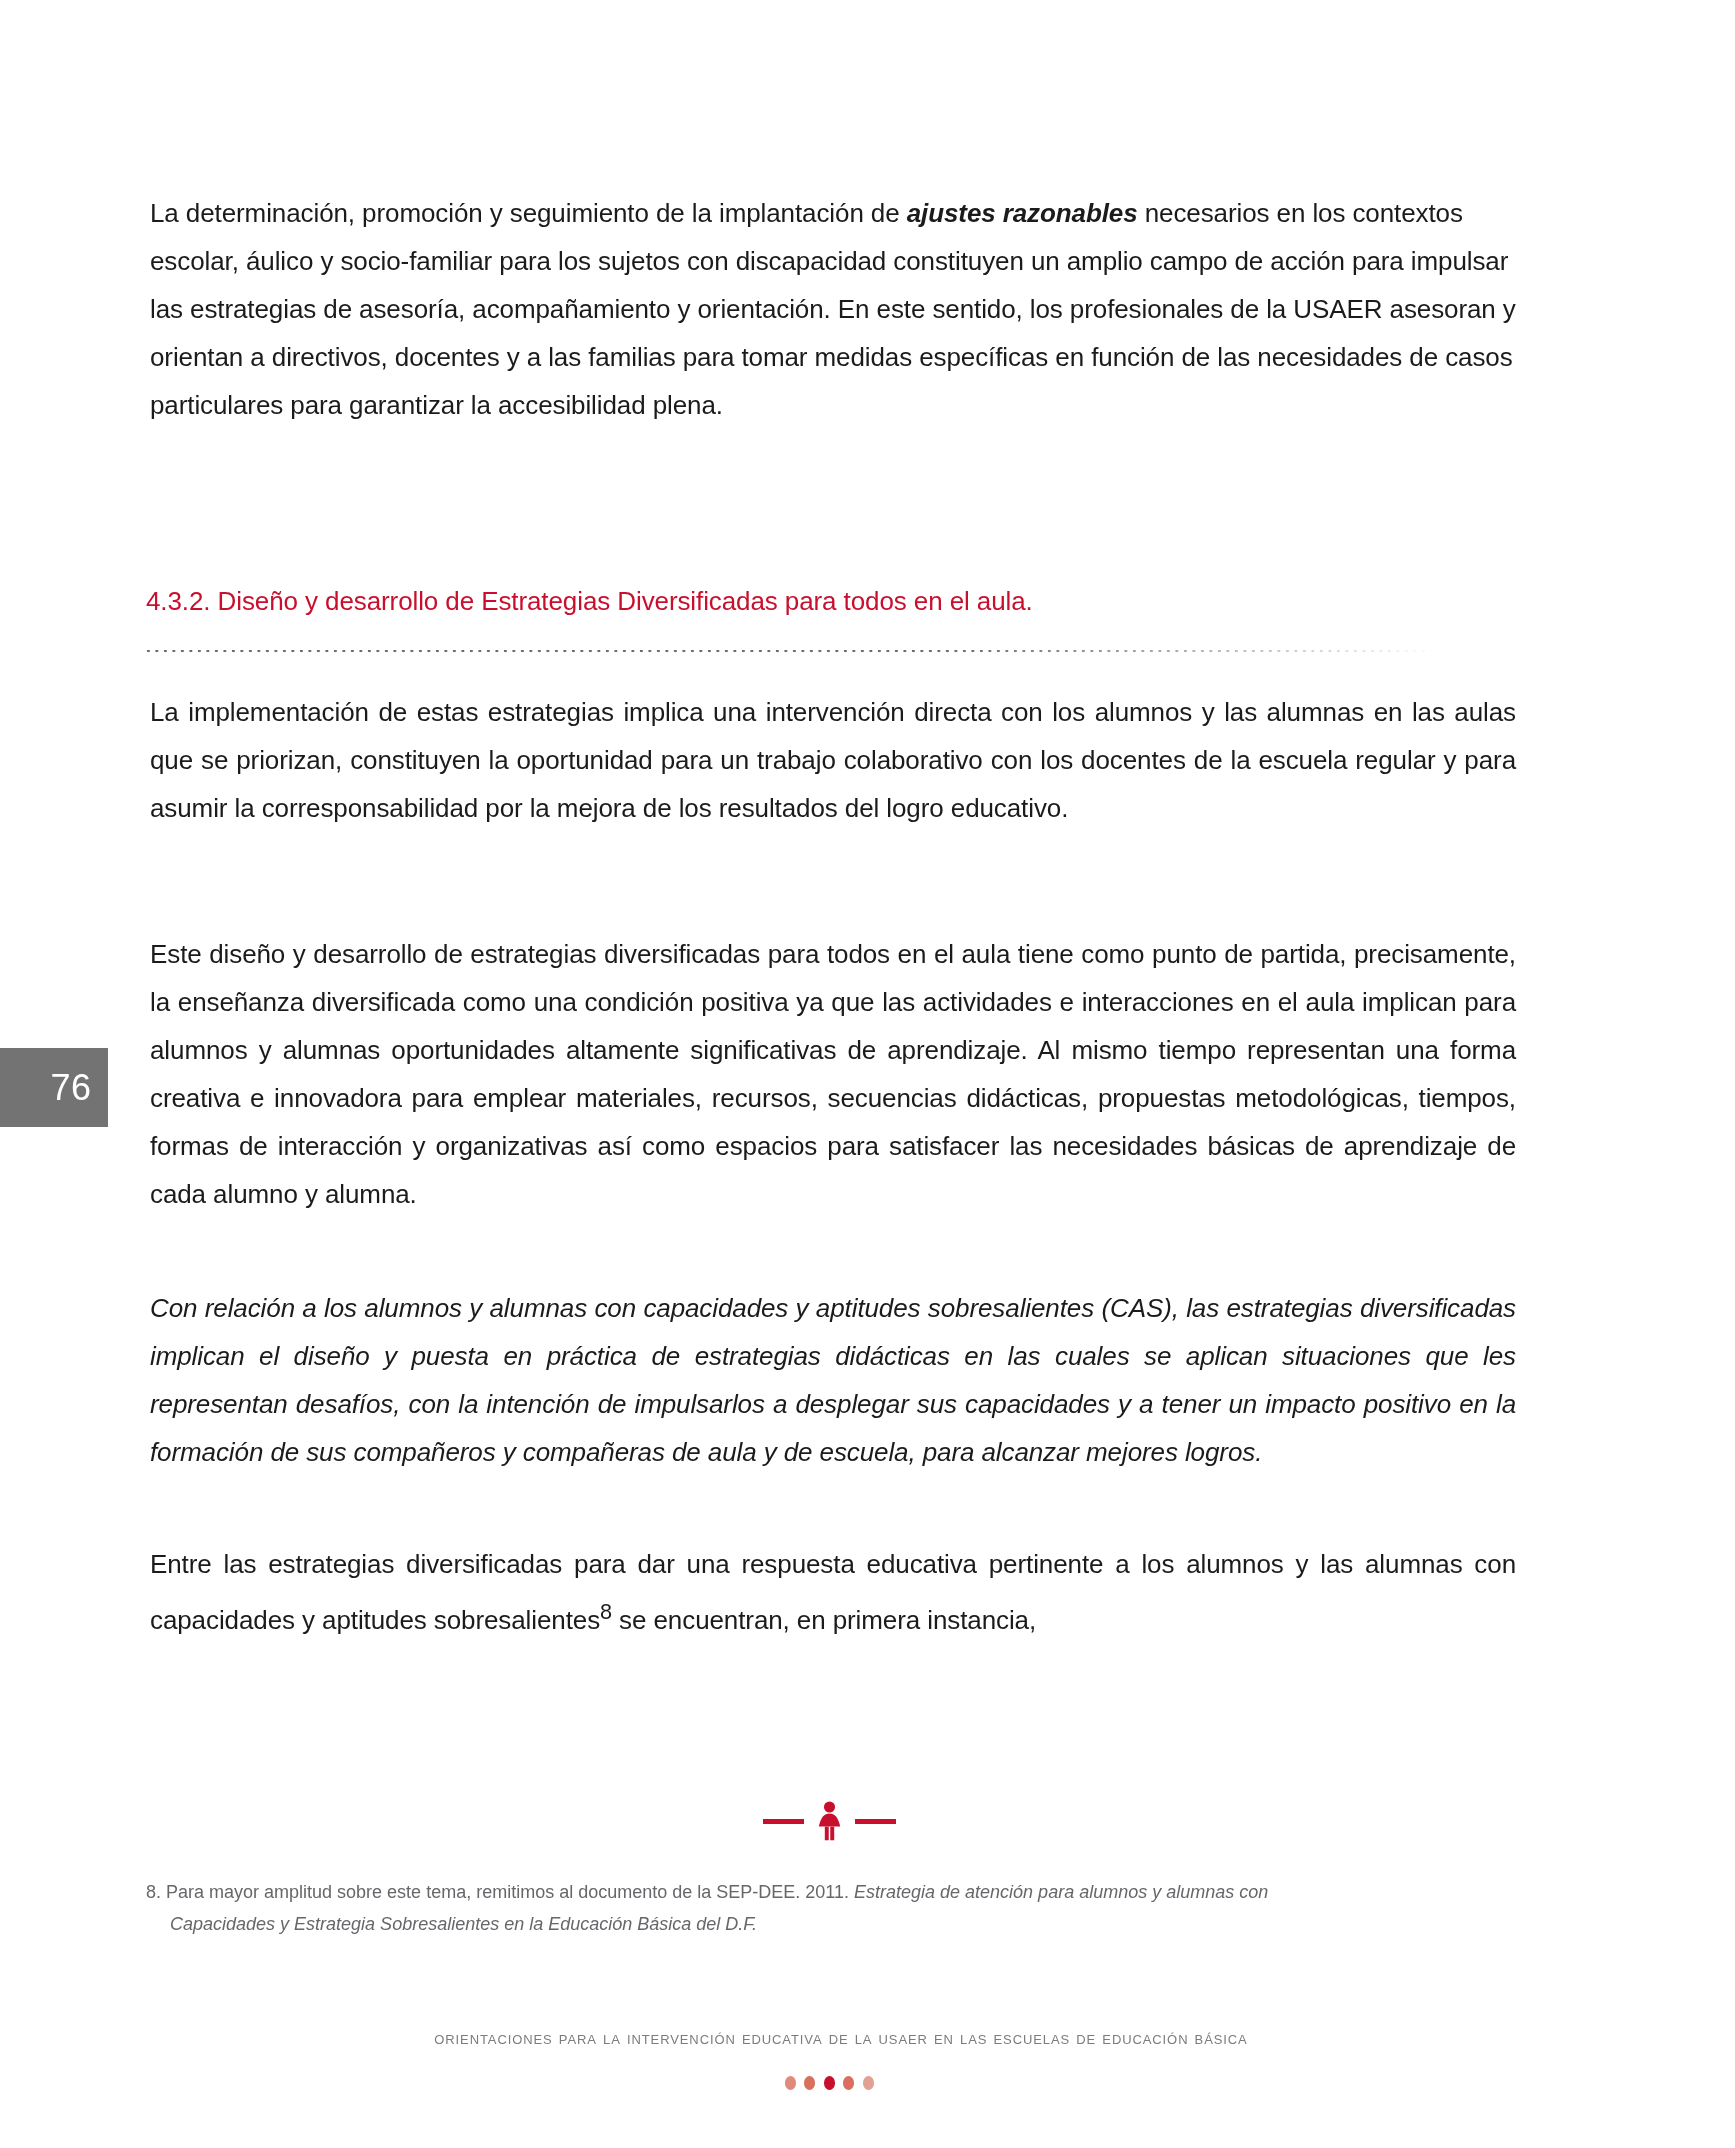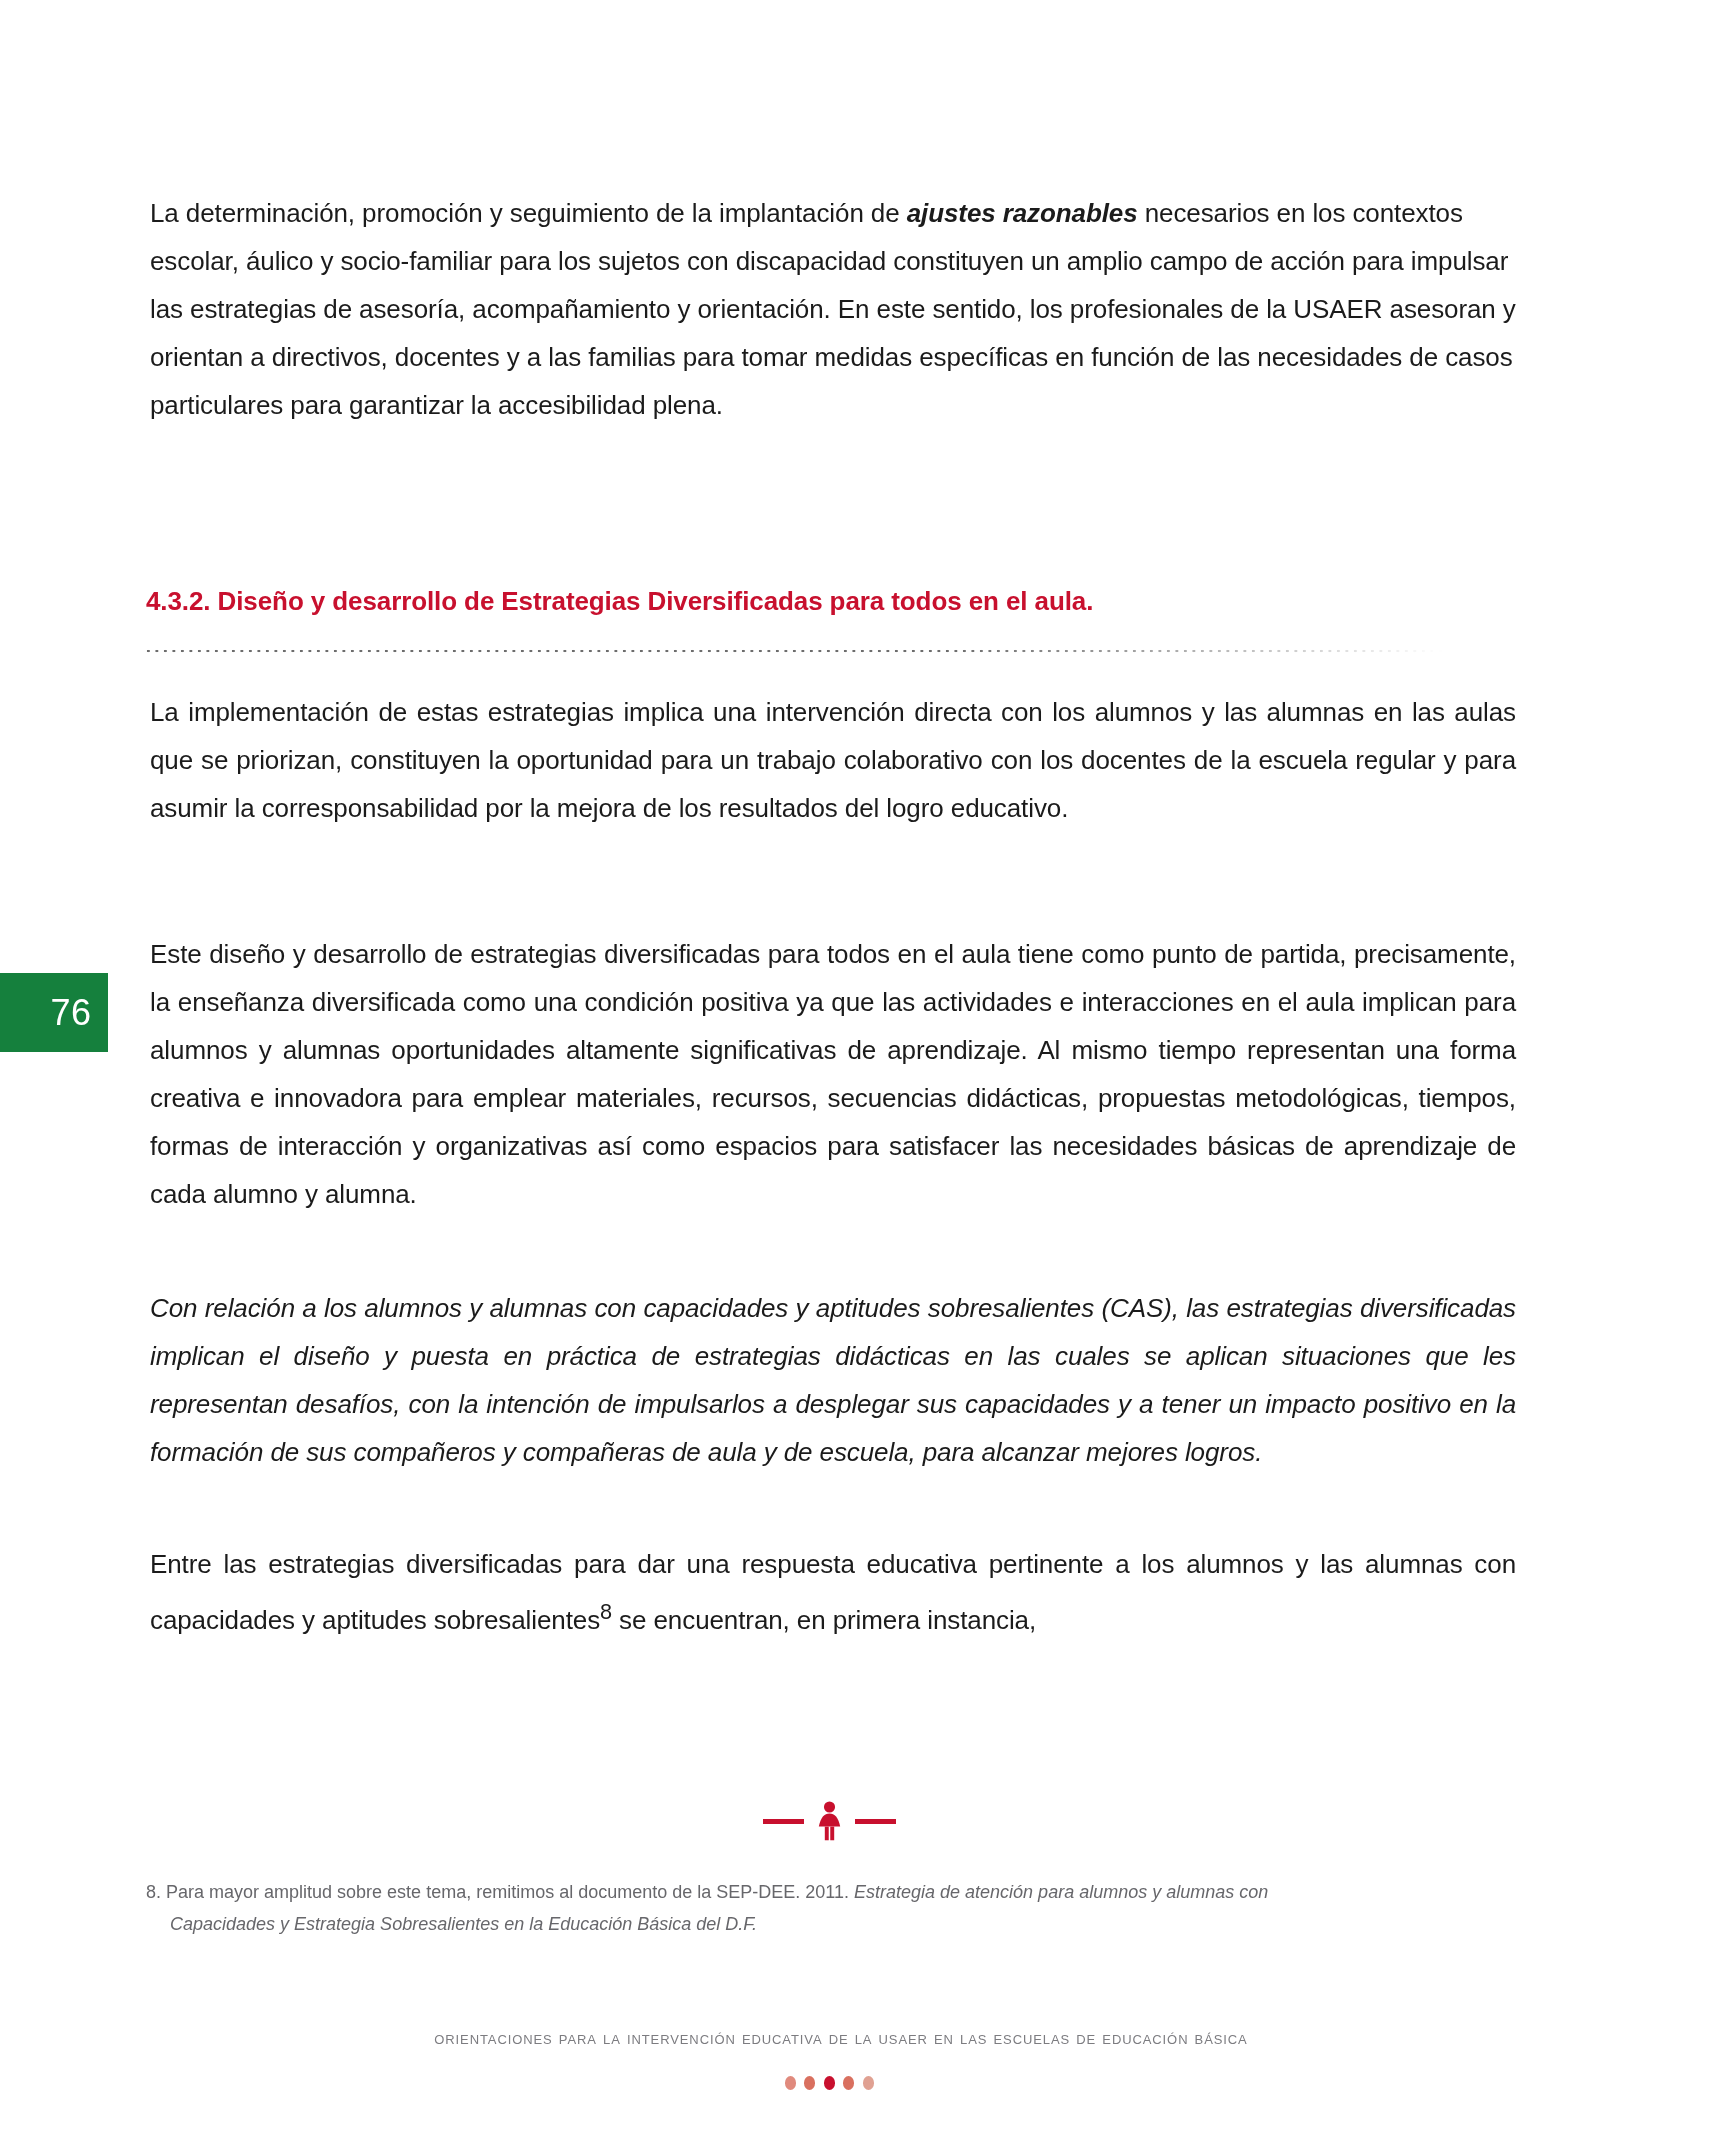--- a/index.html
+++ b/index.html
@@ -16,24 +16,24 @@
     width: 1736px;
     height: 2149px;
     background: #ffffff;
     overflow: hidden;
   }
 
   
   .page-badge {
     position: absolute;
     left: 0;
-    top: 973px;
+    top: 1048px;
     width: 108px;
     height: 79px;
-    background: #15803d;
+    background: #737373;
     color: #ffffff;
     display: flex;
     align-items: center;
     justify-content: center;
     box-sizing: border-box;
     padding-left: 34px;
   }
   .page-badge-num {
     font-family: "Liberation Sans", sans-serif;
     font-size: 36px;
@@ -75,21 +75,21 @@
   }
 
   
   .section-heading {
     position: absolute;
     top: 586px;
     left: 0;
     width: 1366px;
     font-family: "Liberation Sans", sans-serif;
     font-size: 26px;
-    font-weight: 700;
+    font-weight: 400;
     color: #C8102E;
     letter-spacing: -0.1px;
     margin: 0;
   }
   .heading-rule {
     position: absolute;
     top: 649px;
     left: 0;
     width: 1297px;
     height: 4.2px;

